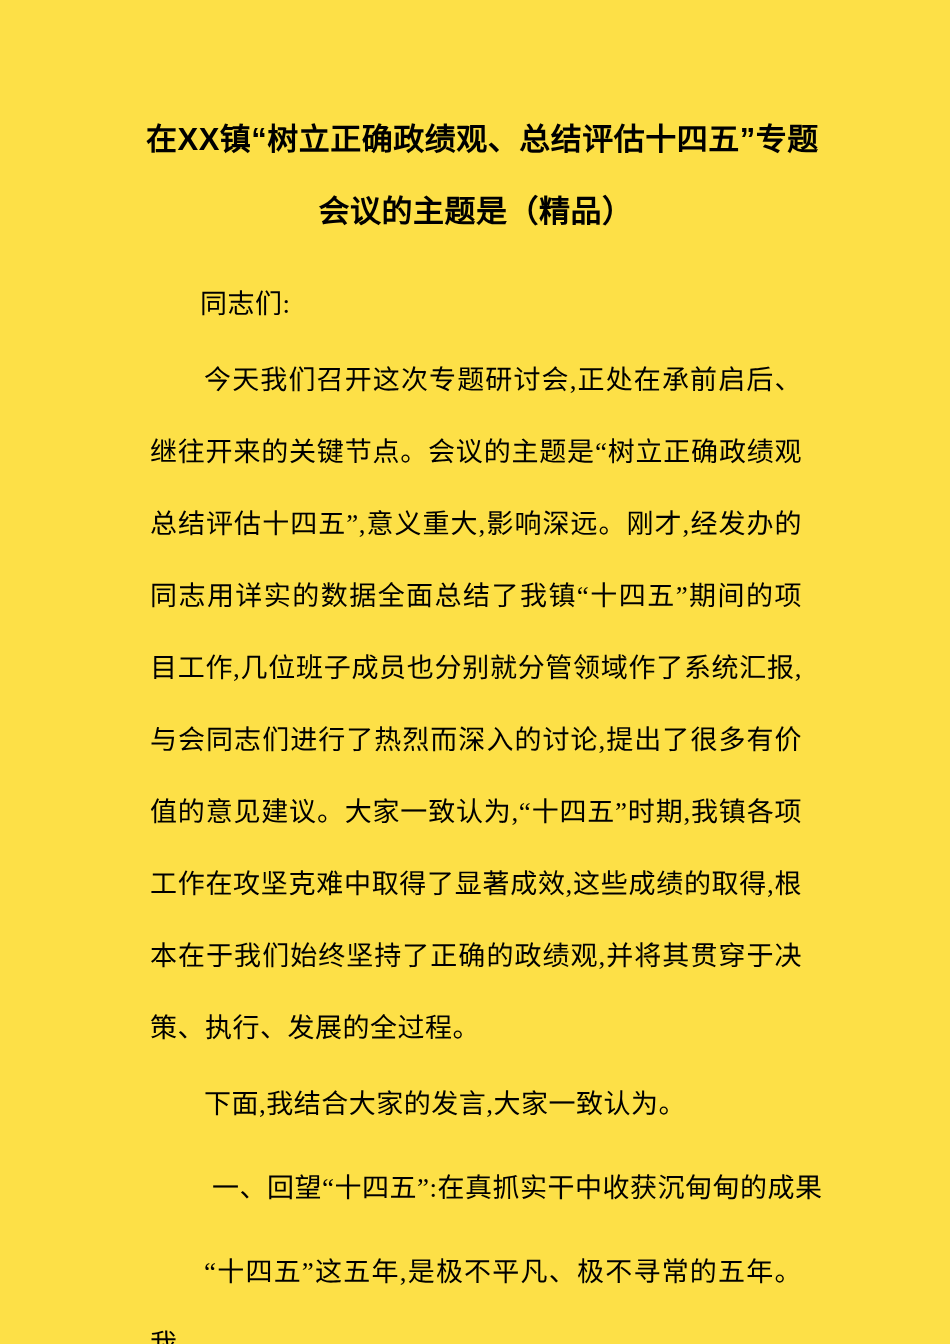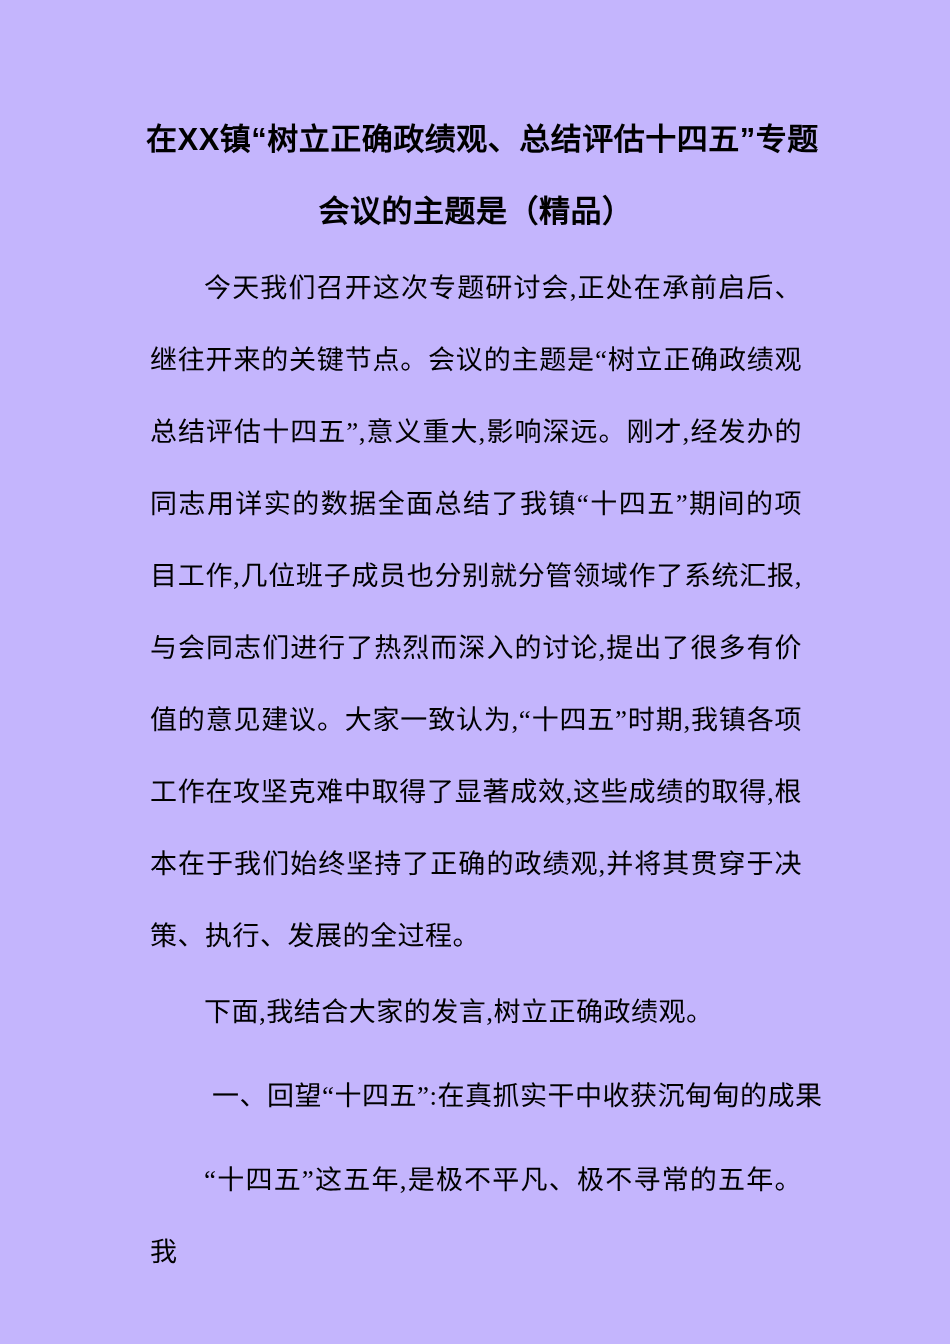--- a/index.html
+++ b/index.html
@@ -6,21 +6,21 @@
   html, body {
     margin: 0;
     padding: 0;
     background: #ffffff;
   }
 
   .page {
     position: relative;
     width: 950px;
     height: 1344px;
-    background: #c4b5fd;
+    background: #fde047;
     margin: 0 auto;
     overflow: hidden;
     box-sizing: border-box;
     font-family: "Liberation Serif", "DejaVu Serif", serif;
     color: #000000;
     -webkit-font-smoothing: antialiased;
   }
 
   .content {
     position: absolute;
@@ -76,23 +76,24 @@
 <body>
 
 <div class="page">
   <div class="content">
 
     <h1 class="doc-title">
       <span class="title-line">在XX镇“树立正确政绩观、总结评估十四五”专题</span>
       <span class="title-line">会议的主题是（精品）</span>
     </h1>
 
+    <p class="salutation">同志们:</p>
 
     <p class="body-para">今天我们召开这次专题研讨会,正处在承前启后、继往开来的关键节点。会议的主题是“树立正确政绩观总结评估十四五”,意义重大,影响深远。刚才,经发办的同志用详实的数据全面总结了我镇“十四五”期间的项目工作,几位班子成员也分别就分管领域作了系统汇报,与会同志们进行了热烈而深入的讨论,提出了很多有价值的意见建议。大家一致认为,“十四五”时期,我镇各项工作在攻坚克难中取得了显著成效,这些成绩的取得,根本在于我们始终坚持了正确的政绩观,并将其贯穿于决策、执行、发展的全过程。</p>
 
-    <p class="body-para">下面,我结合大家的发言,树立正确政绩观。</p>
+    <p class="body-para">下面,我结合大家的发言,大家一致认为。</p>
 
     <p class="section-heading">一、回望“十四五”:在真抓实干中收获沉甸甸的成果</p>
 
     <p class="body-para">“十四五”这五年,是极不平凡、极不寻常的五年。我</p>
 
   </div>
 </div>
 
 </body></html>

